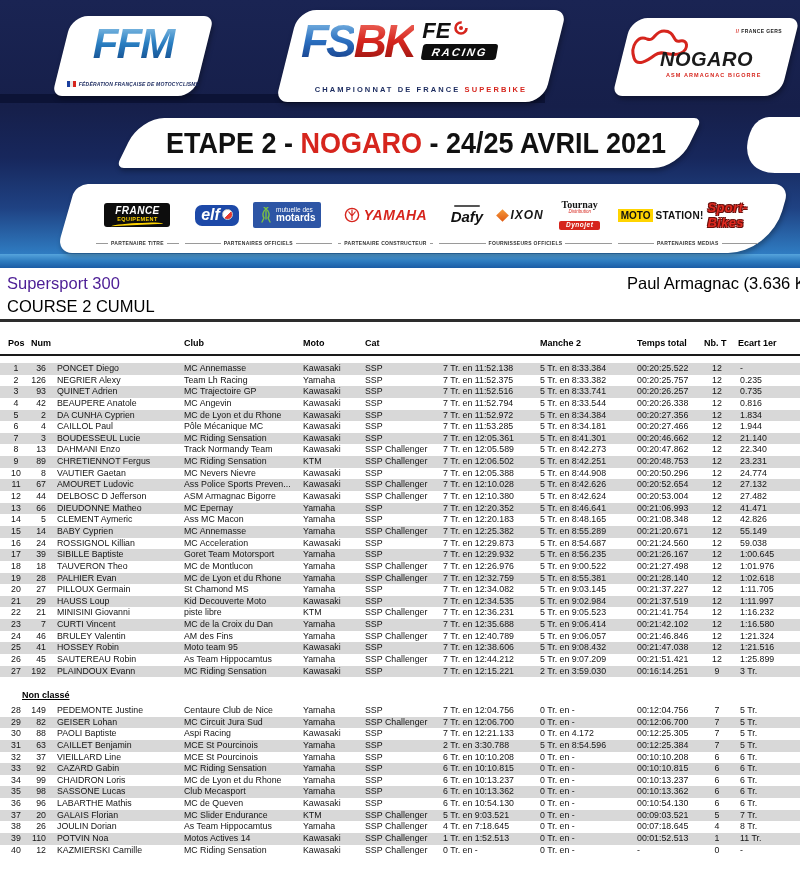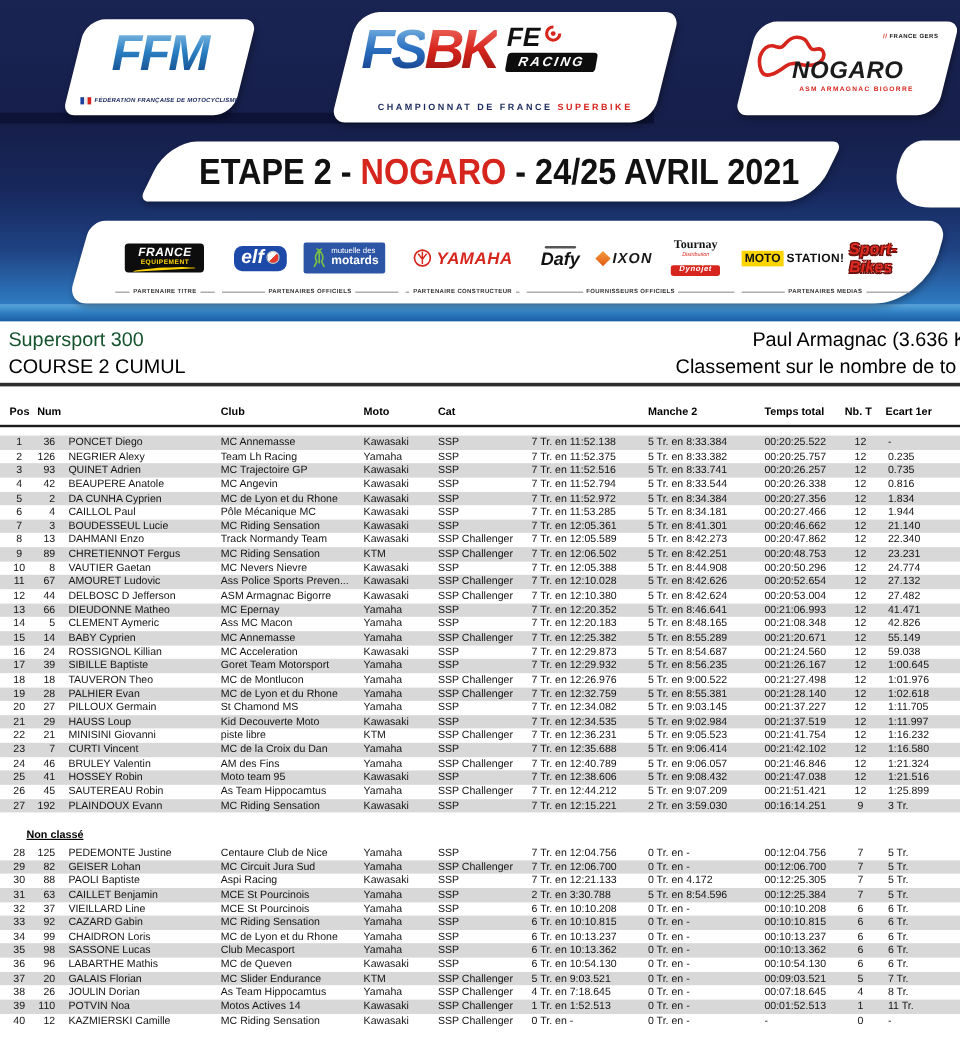--- a/index.html
+++ b/index.html
@@ -111,21 +111,21 @@
 
   .lg-motostation { display:flex; align-items:center; gap:2px; }
   .ms-yellow { background:#ffd400; color:#111; font-weight:bold; font-size:10px; padding:1px 3px; }
   .ms-black { color:#111; font-weight:bold; font-size:10px; letter-spacing:.3px; }
 
   .lg-sportbikes { font-weight:bold; font-style:italic; font-size:13px; color:#e02a20;
     text-shadow:1px 1px 0 #6b100c, -1px -1px 0 #6b100c, 1px -1px 0 #6b100c, -1px 1px 0 #6b100c; letter-spacing:.3px; }
 
   
   .meta { position:absolute; left:0; top:268px; width:800px; height:52px; background:#fff; }
-  .ev-category { position:absolute; left:7px; top:6px; font-size:16.5px; color:#14532d; }
+  .ev-category { position:absolute; left:7px; top:6px; font-size:16.5px; color:#4c1d95; }
   .ev-session  { position:absolute; left:7px; top:29px; font-size:16.5px; color:#000; }
   .ev-circuit  { position:absolute; left:627px; top:6px; font-size:16.5px; color:#000; white-space:nowrap; }
   .ev-note     { position:absolute; left:563px; top:29px; font-size:16.5px; color:#000; white-space:nowrap; }
 
   
   .rule1 { position:absolute; left:0; top:319px; width:800px; height:3px; background:#2d2d2d; }
   .rule2 { position:absolute; left:0; top:354px; width:800px; height:2px; background:#1a1a1a; }
   .thead { position:absolute; left:0; top:332px; width:800px; height:22px; line-height:22px;
     font-size:9px; font-weight:bold; color:#000;text-decoration:underline; }
   .thead span { position:absolute; top:0; white-space:nowrap; }
@@ -301,21 +301,20 @@
 
       </div>
     </div>
   </div>
   <div class="hero-band"></div>
 
   <div class="meta">
     <div class="ev-category">Supersport 300</div>
     <div class="ev-session">COURSE 2 CUMUL</div>
     <div class="ev-circuit">Paul Armagnac (3.636 K</div>
-    <div class="ev-note">Classement sur le nombre de to</div>
   </div>
 
   <div class="rule1"></div>
   <div class="thead">
     <span class="h-pos">Pos</span>
     <span class="h-num">Num</span>
     <span class="h-nom">Nom</span>
     <span class="h-club">Club</span>
     <span class="h-moto">Moto</span>
     <span class="h-cat">Cat</span>
@@ -703,21 +702,21 @@
     <span class="c m2">2 Tr. en 3:59.030</span>
     <span class="c total">00:16:14.251</span>
     <span class="c nbt">9</span>
     <span class="c ecart">3 Tr.</span>
   </div>
 </div>
   <div class="nc-label">Non classé</div>
   <div class="tbody tb-nc">
   <div class="trow">
     <span class="c pos">28</span>
-    <span class="c num">125</span>
+    <span class="c num">149</span>
     <span class="c nom">PEDEMONTE Justine</span>
     <span class="c club">Centaure Club de Nice</span>
     <span class="c moto">Yamaha</span>
     <span class="c cat">SSP</span>
     <span class="c m1">7 Tr. en 12:04.756</span>
     <span class="c m2">0 Tr. en -</span>
     <span class="c total">00:12:04.756</span>
     <span class="c nbt">7</span>
     <span class="c ecart">5 Tr.</span>
   </div>

